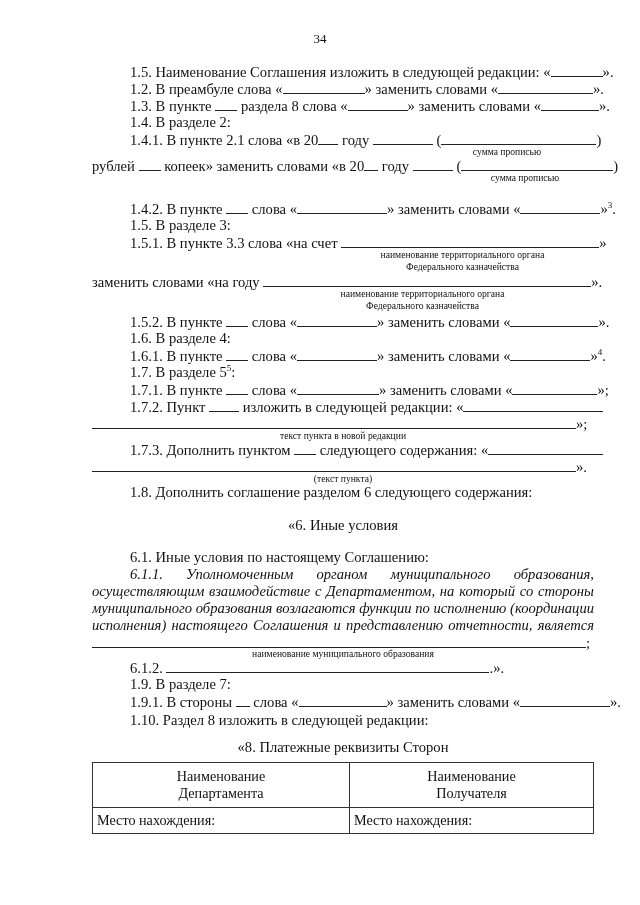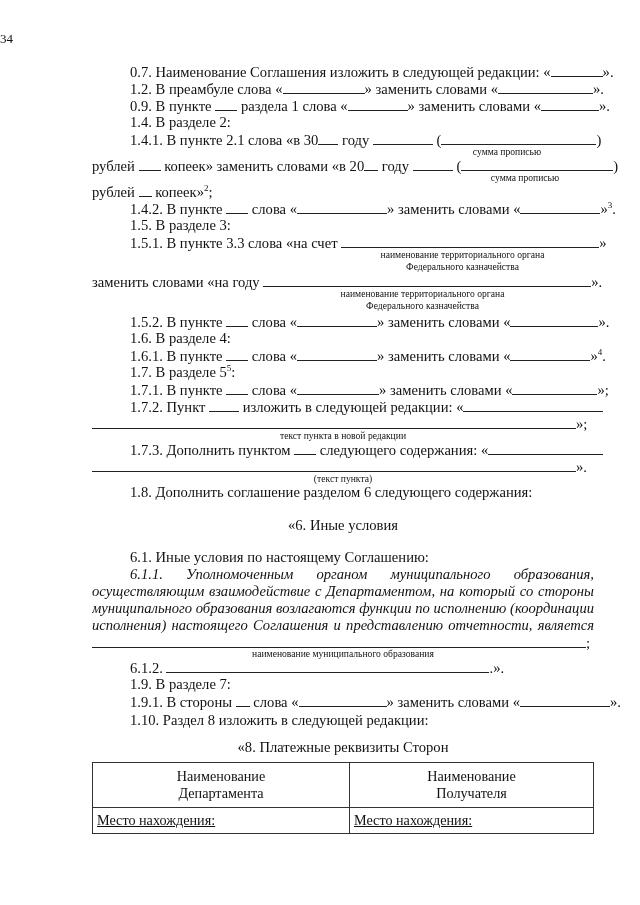--- a/index.html
+++ b/index.html
@@ -1,63 +1,60 @@
 <!DOCTYPE html>
 <html><head>
 <meta charset="utf-8">
 <style>
   html, body { margin:0; padding:0; background:#ffffff; }
   body { width:640px; height:905px; position:relative; overflow:hidden;
          font-family:"Liberation Serif", "DejaVu Serif", serif; color:#111; }
   .page { position:absolute; left:0; top:0; width:640px; height:905px; }
-  .pnum { position:absolute; top:31px; left:0; width:640px; text-align:left; font-size:13px; }
+  .pnum { position:absolute; top:31px; left:0; width:640px; text-align:center; font-size:13px; }
   .ln { position:absolute; left:92px; width:502px; font-size:14.6px; line-height:17px; white-space:nowrap; }
   .ind { left:130px; width:464px; }
   .u { display:inline-block; border-bottom:1px solid #222; height:13px; vertical-align:baseline; }
   .cap { position:absolute; font-size:9.6px; line-height:12px; text-align:center; white-space:nowrap; }
   sup { font-size:9px; line-height:0; }
   .just { white-space:normal; text-align:justify; text-align-last:justify;font-style:italic; }
   .ctr { text-align:center; left:92px; width:502px; }
   table.req { position:absolute; left:92px; top:762px; width:502px; border-collapse:collapse; font-size:14.2px; }
   table.req td { border:1px solid #333; padding:0 4px; vertical-align:middle; }
   table.req td.h { height:44px; text-align:center; line-height:17px; }
-  table.req td.r { height:25px;text-decoration:underline; }
+  table.req td.r { height:25px; }
 </style>
 </head>
 <body>
 
 <div class="page">
 
   <div class="pnum">34</div>
 
   <div class="ln ind" style="top:63px">
-    <span>0.7. Наименование Соглашения изложить в следующей редакции: «</span><span class="u" style="width:52px"></span><span>».</span>
+    <span>1.5. Наименование Соглашения изложить в следующей редакции: «</span><span class="u" style="width:52px"></span><span>».</span>
   </div>
 
   <div class="ln ind" style="top:80px">
     <span>1.2. В преамбуле слова «</span><span class="u" style="width:82px"></span><span>» заменить словами «</span><span class="u" style="width:95px"></span><span>».</span>
   </div>
 
   <div class="ln ind" style="top:97px">
-    <span>0.9. В пункте </span><span class="u" style="width:22px"></span><span> раздела 1 слова «</span><span class="u" style="width:60px"></span><span>» заменить словами «</span><span class="u" style="width:58px"></span><span>».</span>
+    <span>1.3. В пункте </span><span class="u" style="width:22px"></span><span> раздела 8 слова «</span><span class="u" style="width:60px"></span><span>» заменить словами «</span><span class="u" style="width:58px"></span><span>».</span>
   </div>
 
   <div class="ln ind" style="top:114px">1.4. В разделе 2:</div>
 
   <div class="ln ind" style="top:131px">
-    <span>1.4.1. В пункте 2.1 слова «в 30</span><span class="u" style="width:20px"></span><span> году </span><span class="u" style="width:60px"></span><span> (</span><span class="u" style="width:155px"></span><span>)</span>
+    <span>1.4.1. В пункте 2.1 слова «в 20</span><span class="u" style="width:20px"></span><span> году </span><span class="u" style="width:60px"></span><span> (</span><span class="u" style="width:155px"></span><span>)</span>
   </div>
   <div class="cap" style="top:146px; left:432px; width:150px">сумма прописью</div>
   <div class="ln" style="top:157px">
     <span>рублей </span><span class="u" style="width:22px"></span><span> копеек» заменить словами «в 20</span><span class="u" style="width:14px"></span><span> году </span><span class="u" style="width:40px"></span><span> (</span><span class="u" style="width:152px"></span><span>)</span>
   </div>
   <div class="cap" style="top:172px; left:450px; width:150px">сумма прописью</div>
-  <div class="ln" style="top:183px">
-    <span>рублей </span><span class="u" style="width:13px"></span><span> копеек»</span><sup>2</sup><span>;</span>
-  </div>
 
   <div class="ln ind" style="top:200px">
     <span>1.4.2. В пункте </span><span class="u" style="width:22px"></span><span> слова «</span><span class="u" style="width:90px"></span><span>» заменить словами «</span><span class="u" style="width:80px"></span><span>»</span><sup>3</sup><span>.</span>
   </div>
 
   <div class="ln ind" style="top:217px">1.5. В разделе 3:</div>
   <div class="ln ind" style="top:234px">
     <span>1.5.1. В пункте 3.3 слова «на счет </span><span class="u" style="width:258px"></span><span>»</span>
   </div>
   <div class="cap" style="top:249px; left:350px; width:225px">

